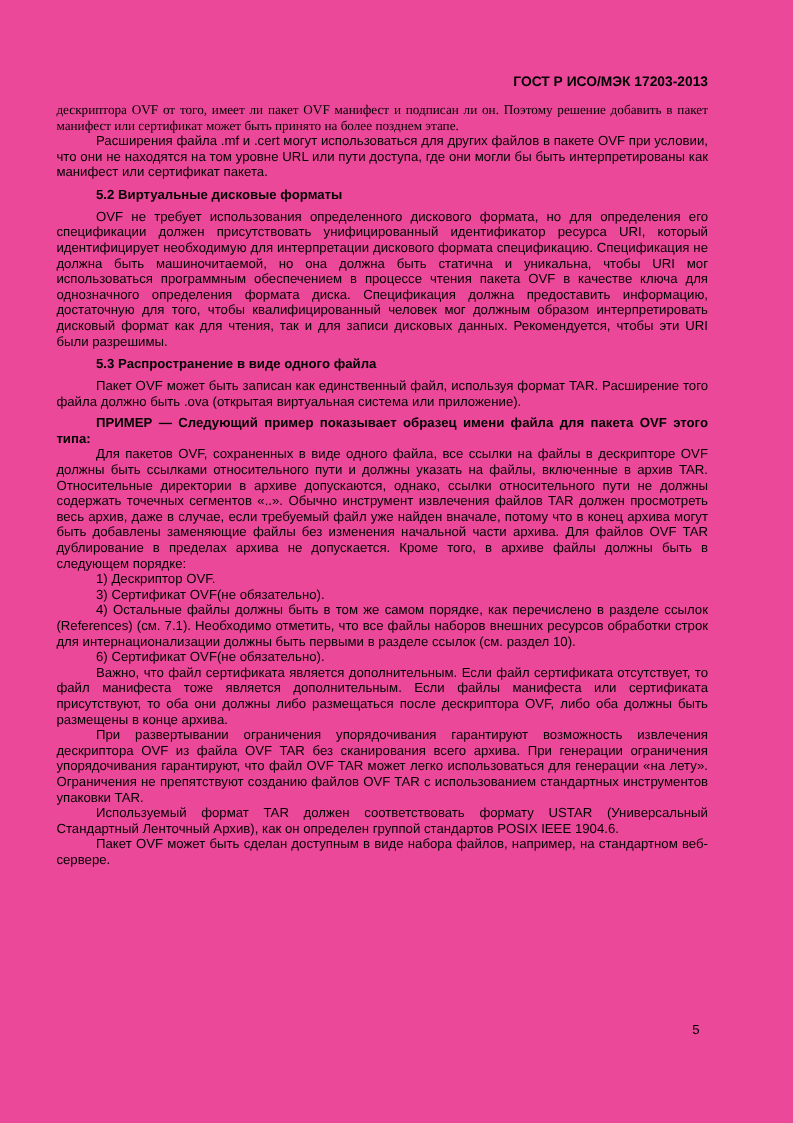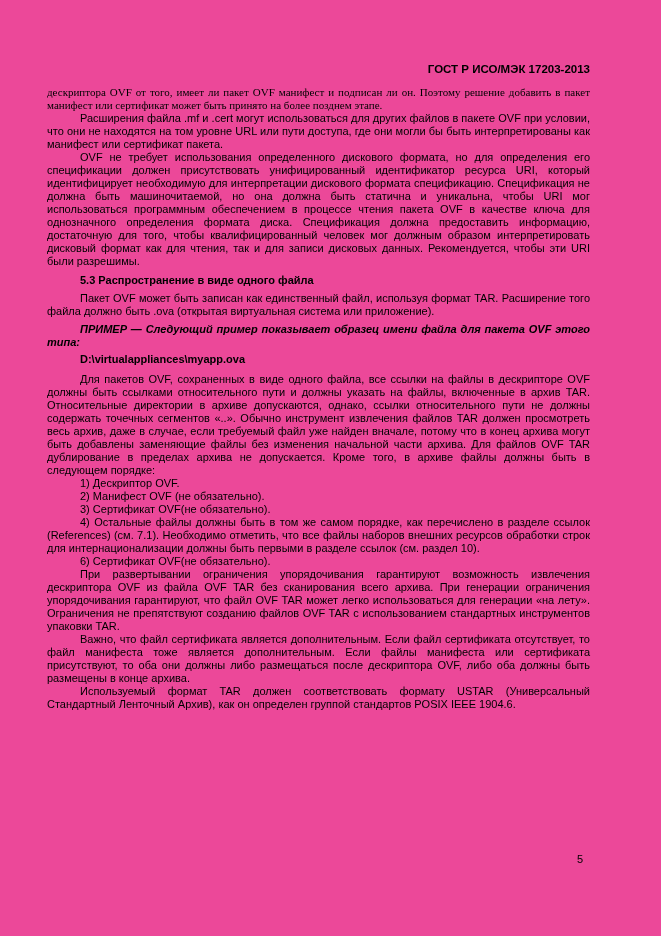--- a/index.html
+++ b/index.html
@@ -43,21 +43,20 @@
     font-family: Liberation Serif, serif;
   }
   .heading {
     font-weight: bold;
     text-indent: 33px;
     margin: 6px 0 5px 0;
     text-align: left;
   }
   .example {
     font-weight: bold;
-    font-style: italic;
     margin-top: 5px;
   }
   .filepath {
     font-weight: bold;
     text-align: left;
     margin: 4px 0 7px 0;
   }
   .pagenum {
     position: absolute;
     top: 853px;
@@ -71,49 +70,49 @@
 <div class="page">
 
   <div class="running-header">ГОСТ Р ИСО/МЭК 17203-2013</div>
 
   <div class="content">
 
     <p class="p noindent">дескриптора OVF от того, имеет ли пакет OVF манифест и подписан ли он. Поэтому решение добавить в пакет манифест или сертификат может быть принято на более позднем этапе.</p>
 
     <p class="p">Расширения файла .mf и .cert могут использоваться для других файлов в пакете OVF при условии, что они не находятся на том уровне URL или пути доступа, где они могли бы быть интерпретированы как манифест или сертификат пакета.</p>
 
+    <div class="heading">5.2 Виртуальные дисковые форматы</div>
 
     <p class="p">OVF не требует использования определенного дискового формата, но для определения его спецификации должен присутствовать унифицированный идентификатор ресурса URI, который идентифицирует необходимую для интерпретации дискового формата спецификацию. Спецификация не должна быть машиночитаемой, но она должна быть статична и уникальна, чтобы URI мог использоваться программным обеспечением в процессе чтения пакета OVF в качестве ключа для однозначного определения формата диска. Спецификация должна предоставить информацию, достаточную для того, чтобы квалифицированный человек мог должным образом интерпретировать дисковый формат как для чтения, так и для записи дисковых данных. Рекомендуется, чтобы эти URI были разрешимы.</p>
 
     <div class="heading">5.3 Распространение в виде одного файла</div>
 
     <p class="p">Пакет OVF может быть записан как единственный файл, используя формат TAR. Расширение того файла должно быть .ova (открытая виртуальная система или приложение).</p>
 
     <p class="p example">ПРИМЕР — Следующий пример показывает образец имени файла для пакета OVF этого типа:</p>
 
-    <p class="p filepath">D:\virtualappliances\myapp.ova</p>
 
     <p class="p">Для пакетов OVF, сохраненных в виде одного файла, все ссылки на файлы в дескрипторе OVF должны быть ссылками относительного пути и должны указать на файлы, включенные в архив TAR. Относительные директории в архиве допускаются, однако, ссылки относительного пути не должны содержать точечных сегментов «..». Обычно инструмент извлечения файлов TAR должен просмотреть весь архив, даже в случае, если требуемый файл уже найден вначале, потому что в конец архива могут быть добавлены заменяющие файлы без изменения начальной части архива. Для файлов OVF TAR дублирование в пределах архива не допускается. Кроме того, в архиве файлы должны быть в следующем порядке:</p>
 
     <p class="p">1) Дескриптор OVF.</p>
 
-    <p class="p">2) Манифест OVF (не обязательно).</p>
 
     <p class="p">3) Сертификат OVF(не обязательно).</p>
 
     <p class="p">4) Остальные файлы должны быть в том же самом порядке, как перечислено в разделе ссылок (References) (см. 7.1). Необходимо отметить, что все файлы наборов внешних ресурсов обработки строк для интернационализации должны быть первыми в разделе ссылок (см. раздел 10).</p>
 
 
     <p class="p">6) Сертификат OVF(не обязательно).</p>
 
+    <p class="p">Важно, что файл сертификата является дополнительным. Если файл сертификата отсутствует, то файл манифеста тоже является дополнительным. Если файлы манифеста или сертификата присутствуют, то оба они должны либо размещаться после дескриптора OVF, либо оба должны быть размещены в конце архива.</p>
+
     <p class="p">При развертывании ограничения упорядочивания гарантируют возможность извлечения дескриптора OVF из файла OVF TAR без сканирования всего архива. При генерации ограничения упорядочивания гарантируют, что файл OVF TAR может легко использоваться для генерации «на лету». Ограничения не препятствуют созданию файлов OVF TAR с использованием стандартных инструментов упаковки TAR.</p>
-
-    <p class="p">Важно, что файл сертификата является дополнительным. Если файл сертификата отсутствует, то файл манифеста тоже является дополнительным. Если файлы манифеста или сертификата присутствуют, то оба они должны либо размещаться после дескриптора OVF, либо оба должны быть размещены в конце архива.</p>
 
     <p class="p">Используемый формат TAR должен соответствовать формату USTAR (Универсальный Стандартный Ленточный Архив), как он определен группой стандартов POSIX IEEE 1904.6.</p>
 
 
+    <p class="p">Пакет OVF может быть сделан доступным в виде набора файлов, например, на стандартном веб-сервере.</p>
 
   </div>
 
   <div class="pagenum">5</div>
 
 </div>
 
 </body></html>

